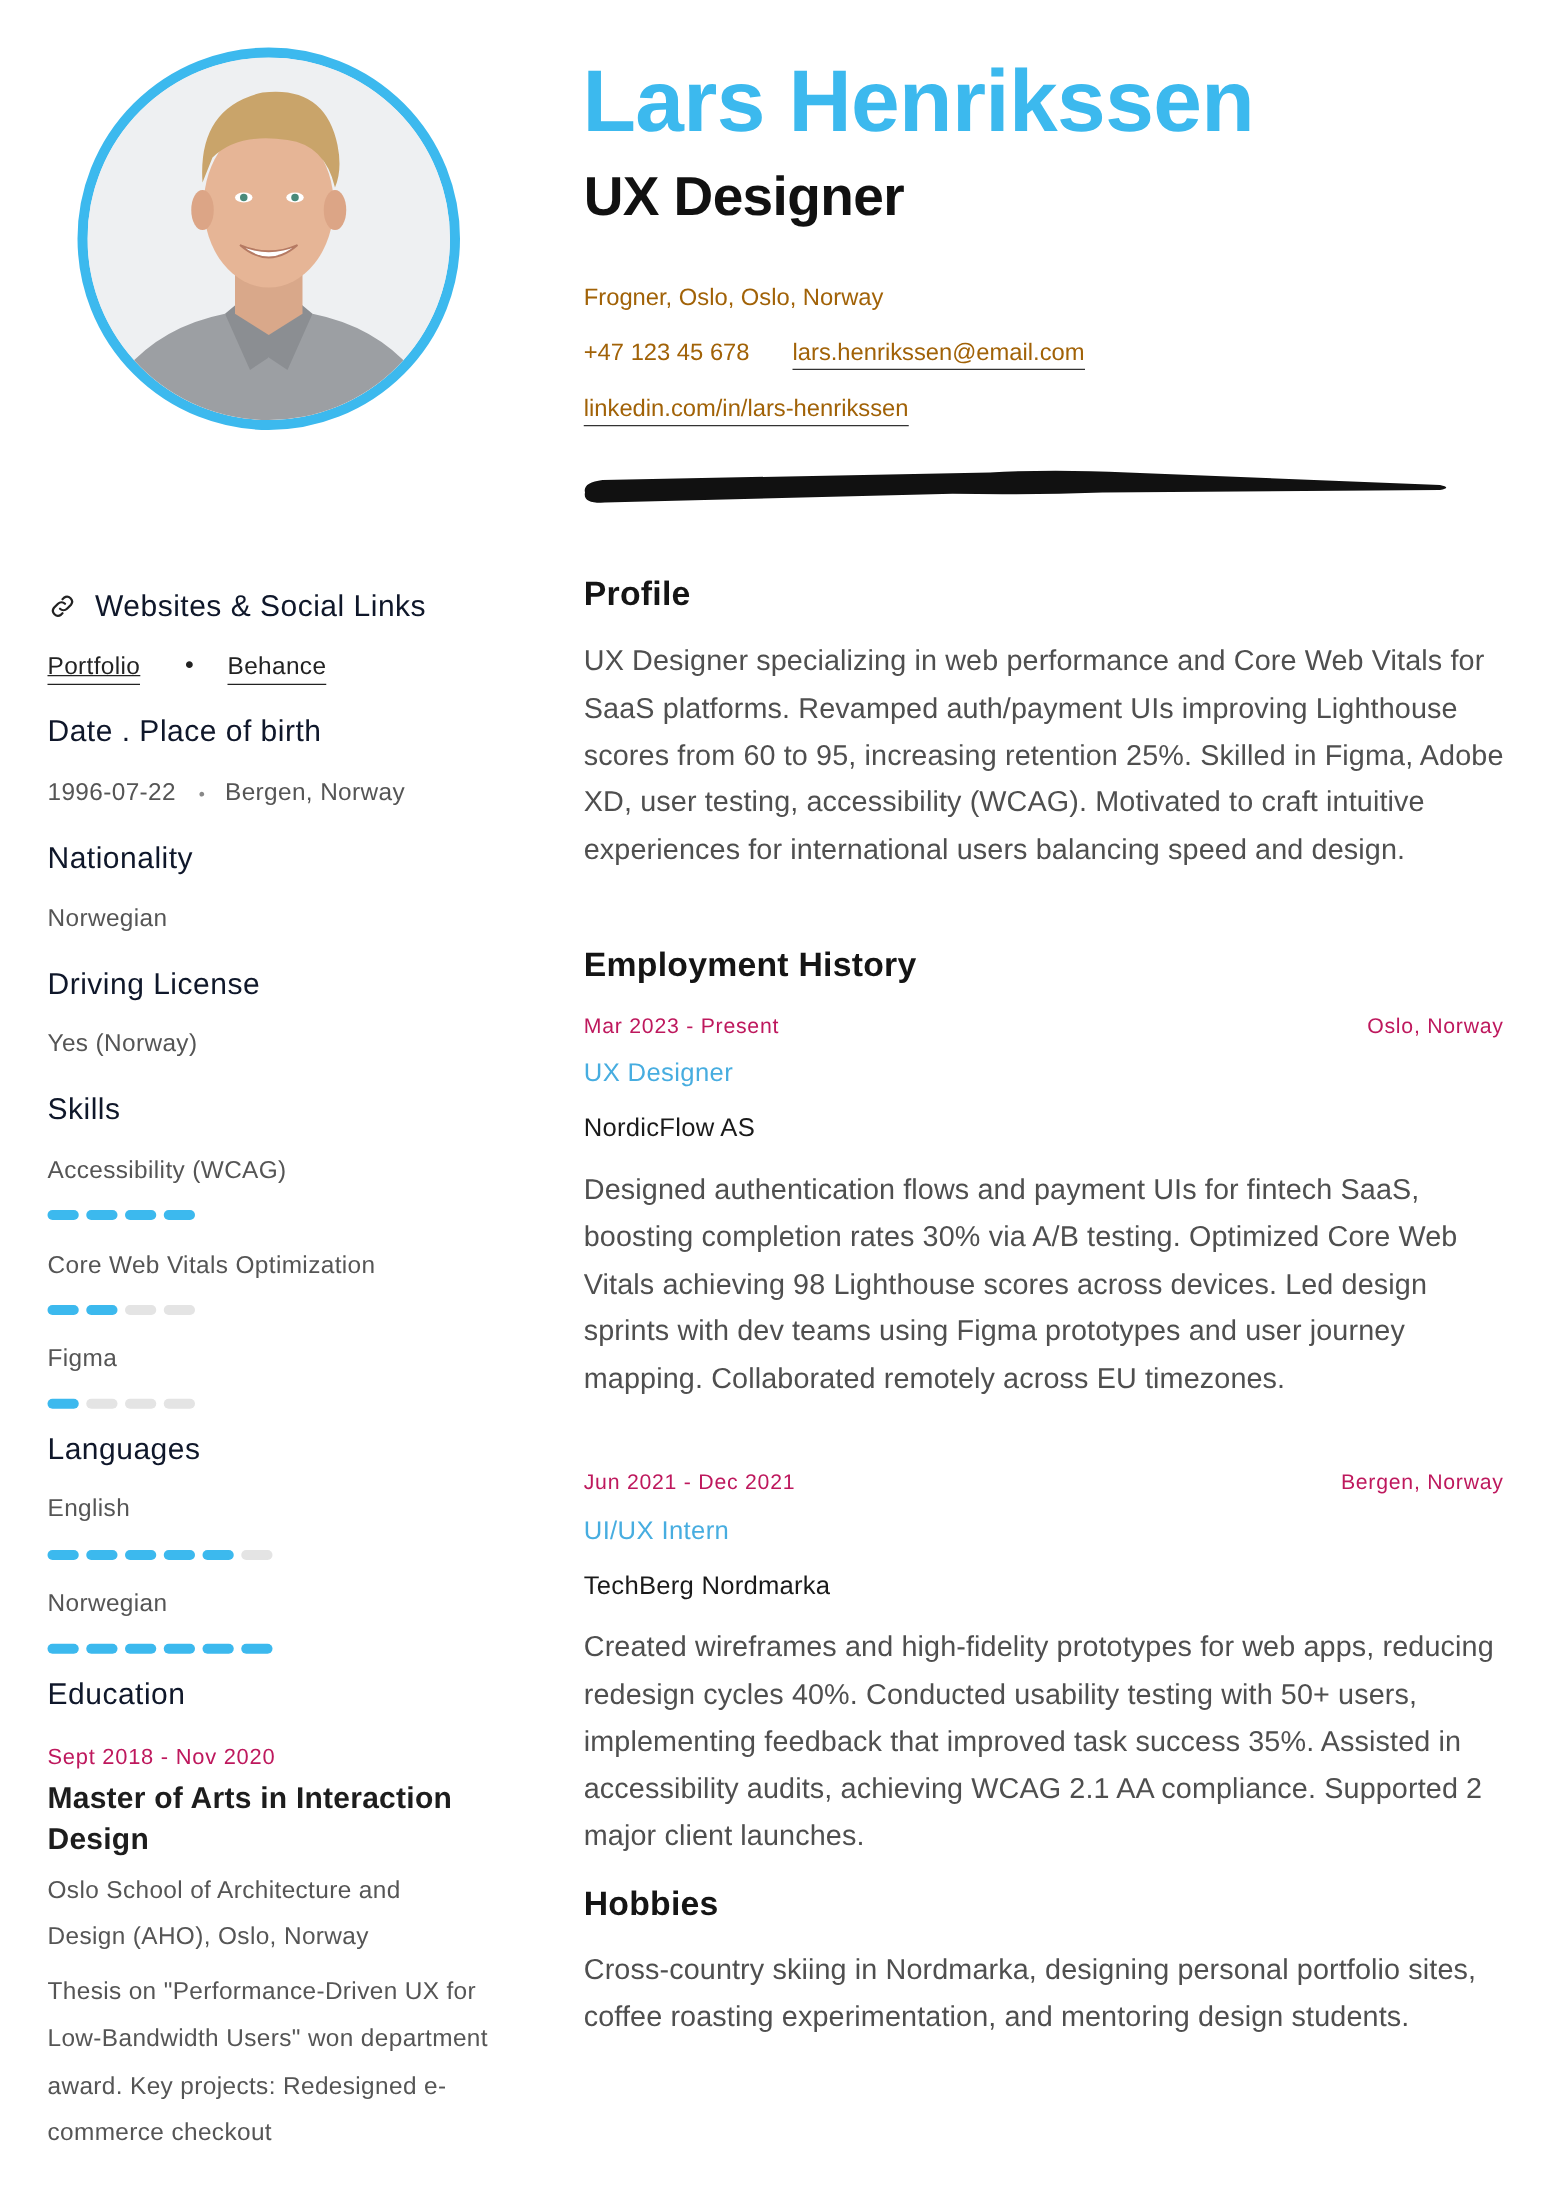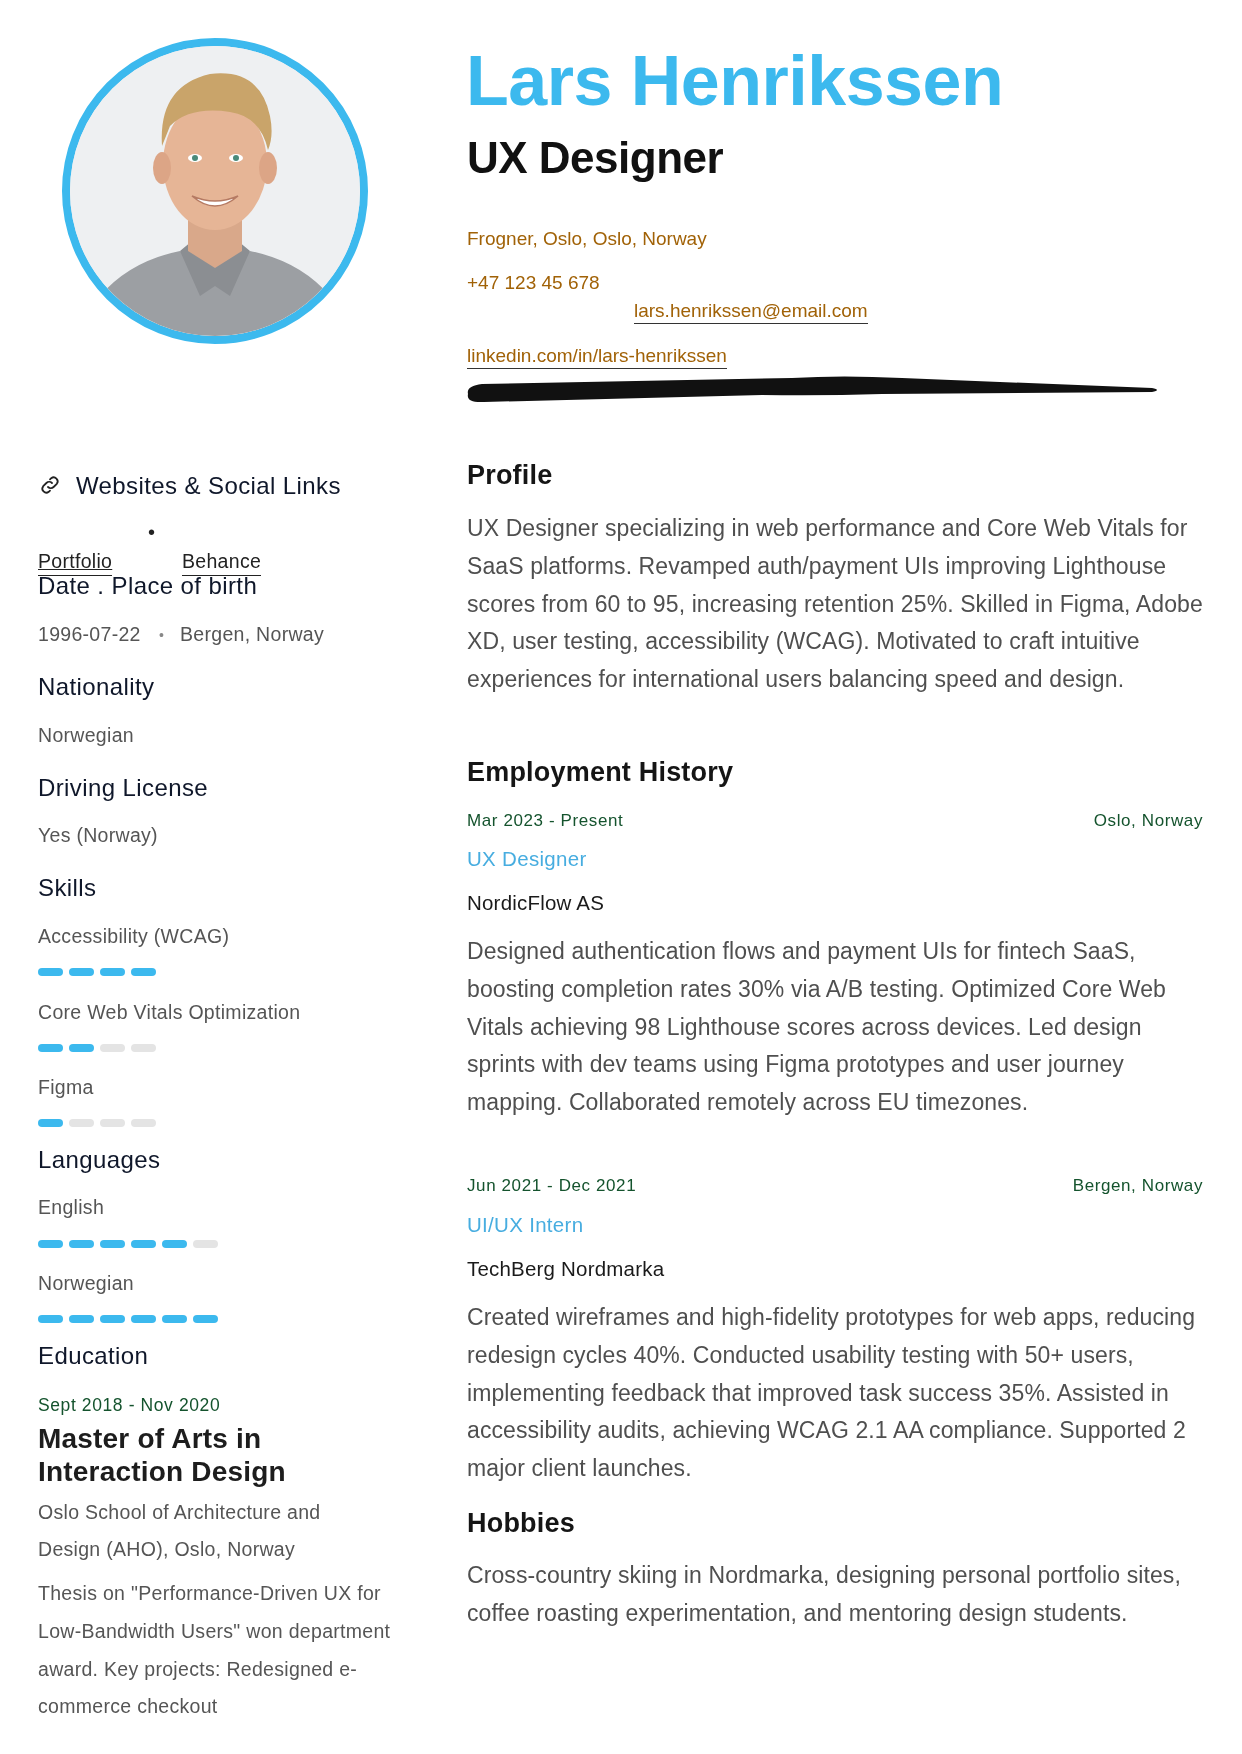--- a/index.html
+++ b/index.html
@@ -20,40 +20,40 @@
     
     .name {
       left: 466px; top: 46px; font-size: 70px; font-weight: 700; color: #3cb9ee;
       letter-spacing: -0.5px; line-height: 1;
     }
     .jobtitle {
       left: 467px; top: 136px; font-size: 44px; font-weight: 700; color: #111;
       line-height: 1; letter-spacing: -0.5px;
     }
     .contact { font-size: 19px; color: #a16207; line-height: 1; }
-    .ulink { border-bottom: 1.6px solid #333; padding-bottom: 3px; margin-top: 28px; }
+    .ulink { border-bottom: 1.6px solid #333; padding-bottom: 3px; }
     .brush { position: absolute; left: 462px; top: 372px; width: 700px; height: 36px; }
 
     
     .lh { left: 38px; font-size: 24px; font-weight: 400; color: #0f172a; line-height: 1; letter-spacing: 0.4px; text-align: right; }
     .lt { left: 38px; font-size: 19.5px; color: #555; line-height: 1; letter-spacing: 0.3px; }
     .bar-row { position: absolute; left: 38px; display: flex; gap: 6px; }
     .bar { width: 25px; height: 8px; border-radius: 5px; background: #e4e4e4; }
     .bar.on { background: #3cb9ee; }
-    .edu-degree { left: 38px; font-size: 28px; font-weight: 600; color: #1d1d1d; line-height: 33px; white-space: normal; width: 340px; letter-spacing: 0.2px; }
+    .edu-degree { left: 38px; font-size: 24px; font-weight: 600; color: #1d1d1d; line-height: 33px; white-space: normal; width: 340px; letter-spacing: 0.2px; }
     .edu-school { left: 38px; font-size: 19.5px; color: #555; line-height: 37px; white-space: normal; width: 350px; letter-spacing: 0.3px; }
     .edu-desc { left: 38px; font-size: 19.5px; color: #555; line-height: 37.8px; white-space: normal; width: 360px; letter-spacing: 0.3px; }
 
     
     .rh { left: 467px; font-size: 27px; font-weight: 700; color: #151515; line-height: 1; letter-spacing: 0.2px; }
     .rp {
       left: 467px; width: 740px; white-space: normal; font-size: 23px; color: #4f4f4f;
       line-height: 37.8px; letter-spacing: 0.1px;
     }
-    .meta { font-size: 17px; color: #14532d; line-height: 1; letter-spacing: 0.6px; }
+    .meta { font-size: 17px; color: #be185d; line-height: 1; letter-spacing: 0.6px; }
     .meta-r { right: 39px; text-align: right; }
     .job-title { left: 467px; font-size: 20.5px; color: #47ade0; line-height: 1; font-weight: 500; letter-spacing: 0.3px; }
     .employer { left: 467px; font-size: 20.5px; color: #1a1a1a; line-height: 1; letter-spacing: 0.2px; }
   </style>
 </head>
 <body>
 
 <div class="photo-ring">
   <svg viewBox="0 0 290 290">
     <rect width="290" height="290" fill="#eef0f2"></rect>

